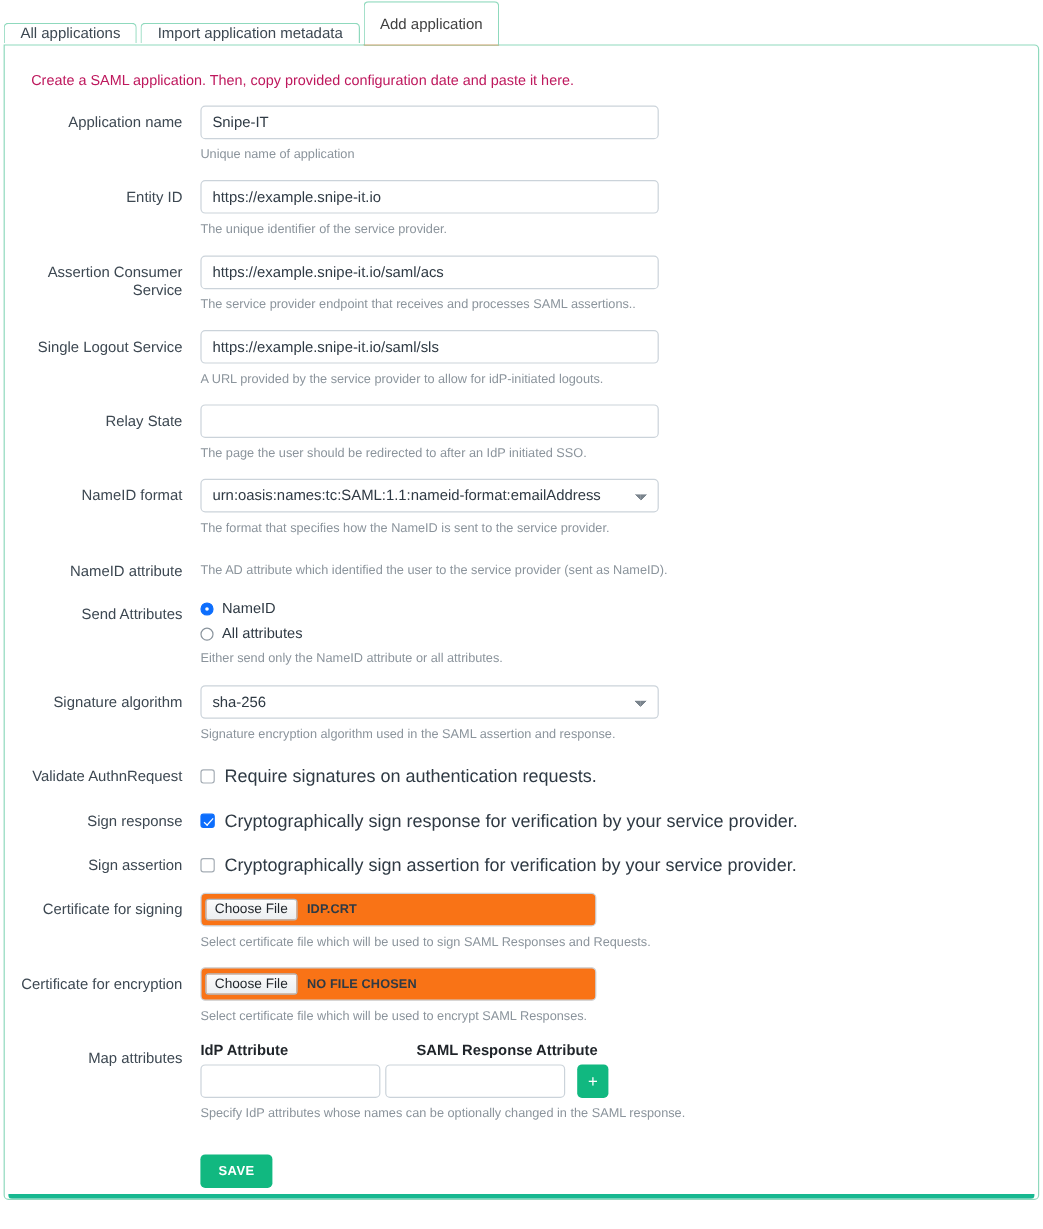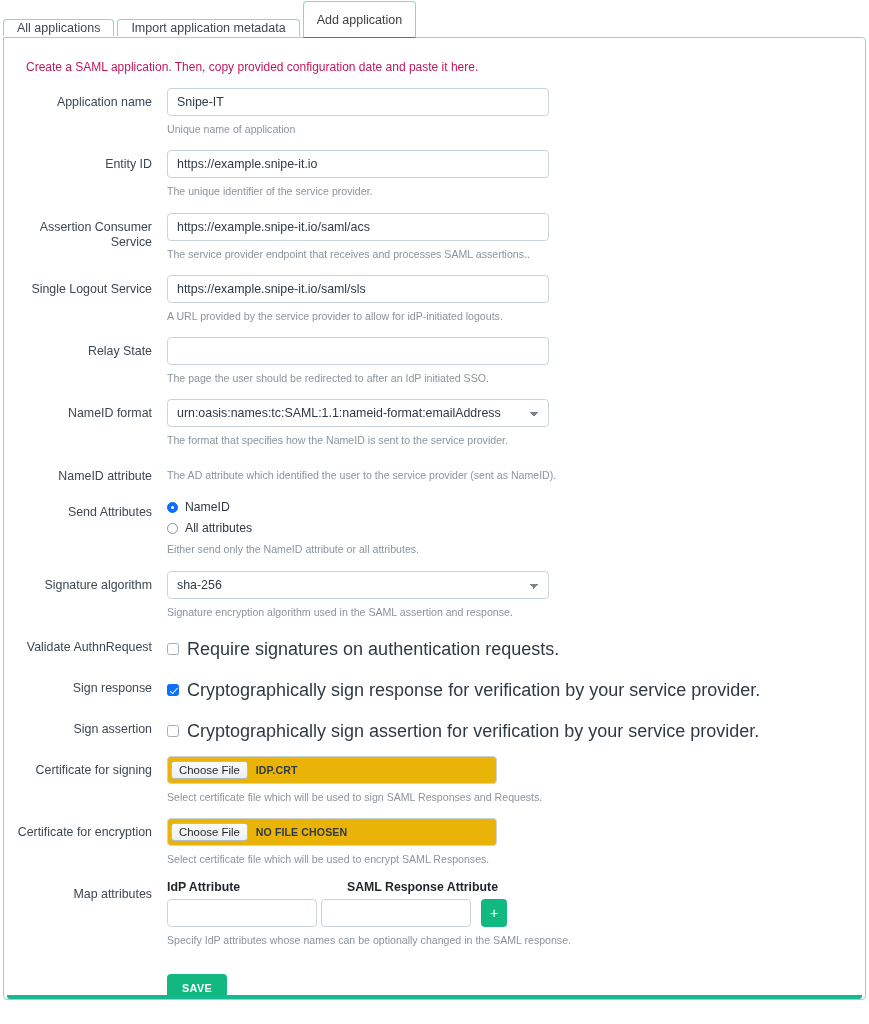--- a/index.html
+++ b/index.html
@@ -156,21 +156,21 @@
     width: 3px; height: 3px;
     border-radius: 50%;
     background: #fff;
   }
 
   
   .check-line {
     display: flex;
     align-items: center;
     gap: 8px;
-    font-size: 18px;
+    font-size: 15px;
     color: #2f3a44;
     padding-top: 6px;
   }
   .chk {
     width: 12px; height: 12px;
     border: 1px solid #a5adb5;
     border-radius: 2.5px;
     background: #fff;
     flex: 0 0 12px;
     position: relative;
@@ -188,21 +188,21 @@
     border-width: 0 1.7px 1.7px 0;
     transform: rotate(42deg);
   }
 
   
   .fileinput {
     width: 330px;
     height: 28px;
     border: 1px solid #cbd3da;
     border-radius: 4px;
-    background: #eab308;
+    background: #f97316;
     display: flex;
     align-items: center;
     padding: 0 0 0 3px;
     gap: 8px;
   }
   .fbtn {
     font-size: 11.4px;
     color: #1f2429;
     background: linear-gradient(#fbfbfb, #eceff1);
     border: 1px solid #b4bcc4;

